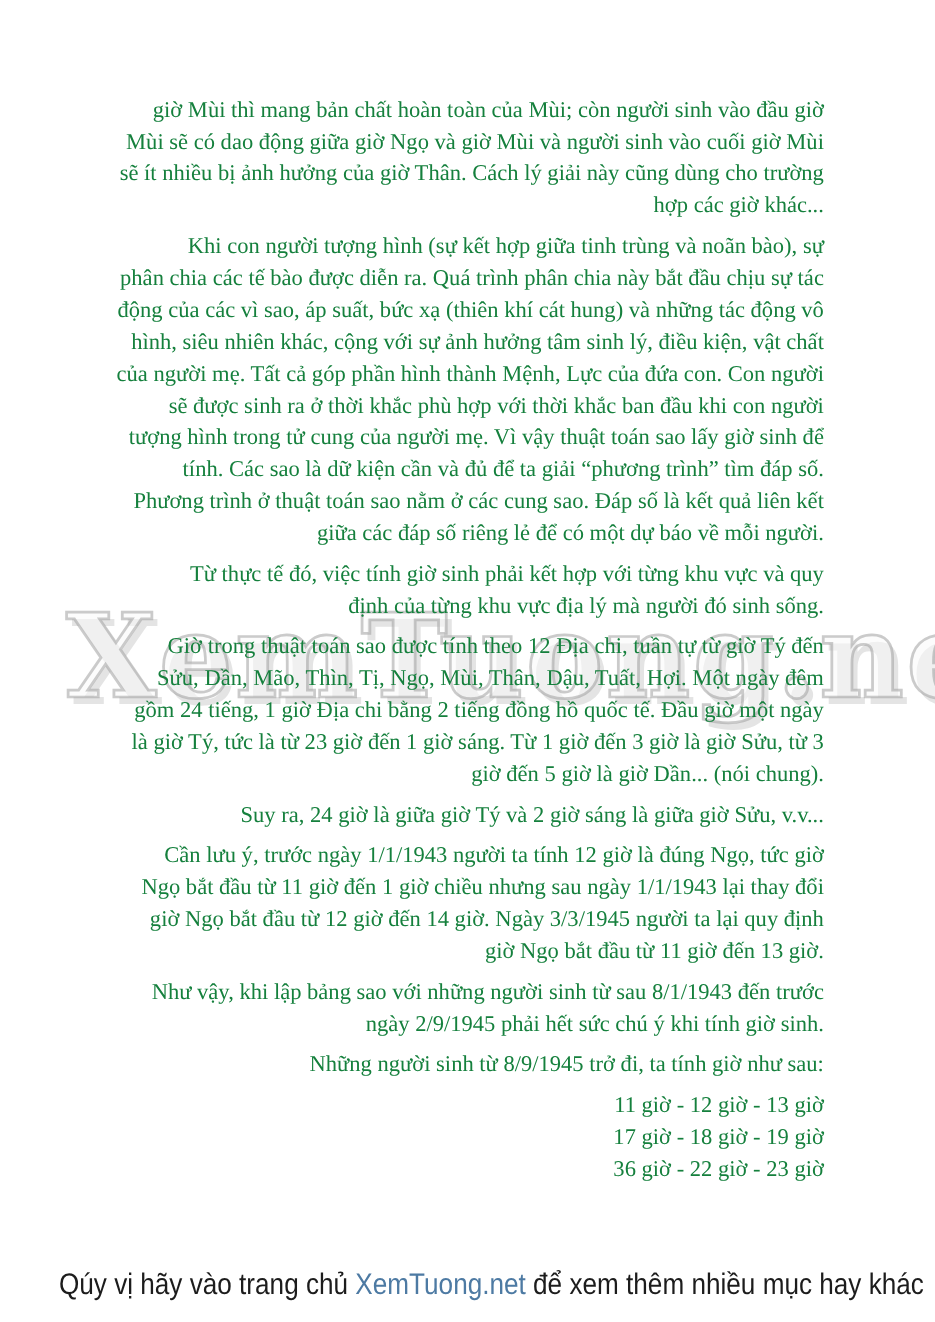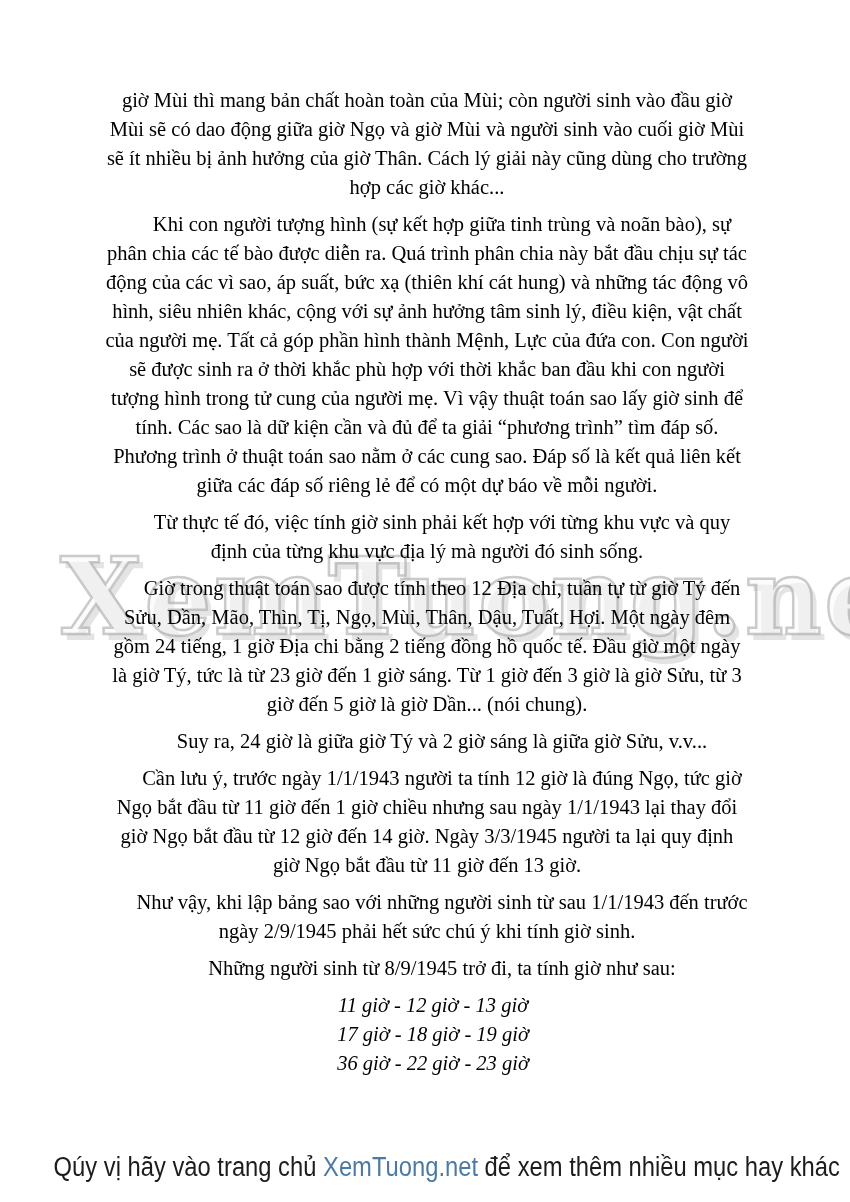--- a/index.html
+++ b/index.html
@@ -33,33 +33,32 @@
   }
   
   .content {
     position: absolute;
     left: 105px;
     top: 86px;
     width: 644px;
     z-index: 1;
     font-size: 20.5px;
     line-height: 29px;
-    color: #000000;
-    text-align: center;
+    color: #15803d;
+    text-align: right;
   }
   .content p.para {
     margin: 0 0 8px 0;
   }
   .content p.para.indent {
     text-indent: 30px;
   }
   .hours {
     margin-top: 2px;
     margin-left: 12px;
-    font-style: italic;
   }
   .hour-line {
     line-height: 29px;
   }
   
   .footer {
     position: absolute;
     left: 0;
     right: 0;
     top: 1152px;
@@ -89,21 +88,21 @@
 
   <div class="watermark">XemTuong.net</div>
 
   <div class="content">
     <p class="para">giờ Mùi thì mang bản chất hoàn toàn của Mùi; còn người sinh vào đầu giờ Mùi sẽ có dao động giữa giờ Ngọ và giờ Mùi và người sinh vào cuối giờ Mùi sẽ ít nhiều bị ảnh hưởng của giờ Thân. Cách lý giải này cũng dùng cho trường hợp các giờ khác...</p>
     <p class="para indent">Khi con người tượng hình (sự kết hợp giữa tinh trùng và noãn bào), sự phân chia các tế bào được diễn ra. Quá trình phân chia này bắt đầu chịu sự tác động của các vì sao, áp suất, bức xạ (thiên khí cát hung) và những tác động vô hình, siêu nhiên khác, cộng với sự ảnh hưởng tâm sinh lý, điều kiện, vật chất của người mẹ. Tất cả góp phần hình thành Mệnh, Lực của đứa con. Con người sẽ được sinh ra ở thời khắc phù hợp với thời khắc ban đầu khi con người tượng hình trong tử cung của người mẹ. Vì vậy thuật toán sao lấy giờ sinh để tính. Các sao là dữ kiện cần và đủ để ta giải “phương trình” tìm đáp số. Phương trình ở thuật toán sao nằm ở các cung sao. Đáp số là kết quả liên kết giữa các đáp số riêng lẻ để có một dự báo về mỗi người.</p>
     <p class="para indent">Từ thực tế đó, việc tính giờ sinh phải kết hợp với từng khu vực và quy định của từng khu vực địa lý mà người đó sinh sống.</p>
     <p class="para indent">Giờ trong thuật toán sao được tính theo 12 Địa chi, tuần tự từ giờ Tý đến Sửu, Dần, Mão, Thìn, Tị, Ngọ, Mùi, Thân, Dậu, Tuất, Hợi. Một ngày đêm gồm 24 tiếng, 1 giờ Địa chi bằng 2 tiếng đồng hồ quốc tế. Đầu giờ một ngày là giờ Tý, tức là từ 23 giờ đến 1 giờ sáng. Từ 1 giờ đến 3 giờ là giờ Sửu, từ 3 giờ đến 5 giờ là giờ Dần... (nói chung).</p>
     <p class="para indent">Suy ra, 24 giờ là giữa giờ Tý và 2 giờ sáng là giữa giờ Sửu, v.v...</p>
     <p class="para indent">Cần lưu ý, trước ngày 1/1/1943 người ta tính 12 giờ là đúng Ngọ, tức giờ Ngọ bắt đầu từ 11 giờ đến 1 giờ chiều nhưng sau ngày 1/1/1943 lại thay đổi giờ Ngọ bắt đầu từ 12 giờ đến 14 giờ. Ngày 3/3/1945 người ta lại quy định giờ Ngọ bắt đầu từ 11 giờ đến 13 giờ.</p>
-    <p class="para indent">Như vậy, khi lập bảng sao với những người sinh từ sau 1/1/1943 đến trước ngày 2/9/1945 phải hết sức chú ý khi tính giờ sinh.</p>
+    <p class="para indent">Như vậy, khi lập bảng sao với những người sinh từ sau 8/1/1943 đến trước ngày 2/9/1945 phải hết sức chú ý khi tính giờ sinh.</p>
     <p class="para indent">Những người sinh từ 8/9/1945 trở đi, ta tính giờ như sau:</p>
 
     <div class="hours">
       <div class="hour-line">11 giờ - 12 giờ - 13 giờ</div>
       <div class="hour-line">17 giờ - 18 giờ - 19 giờ</div>
       <div class="hour-line">36 giờ - 22 giờ - 23 giờ</div>
     </div>
   </div>
 
   <div class="footer">

